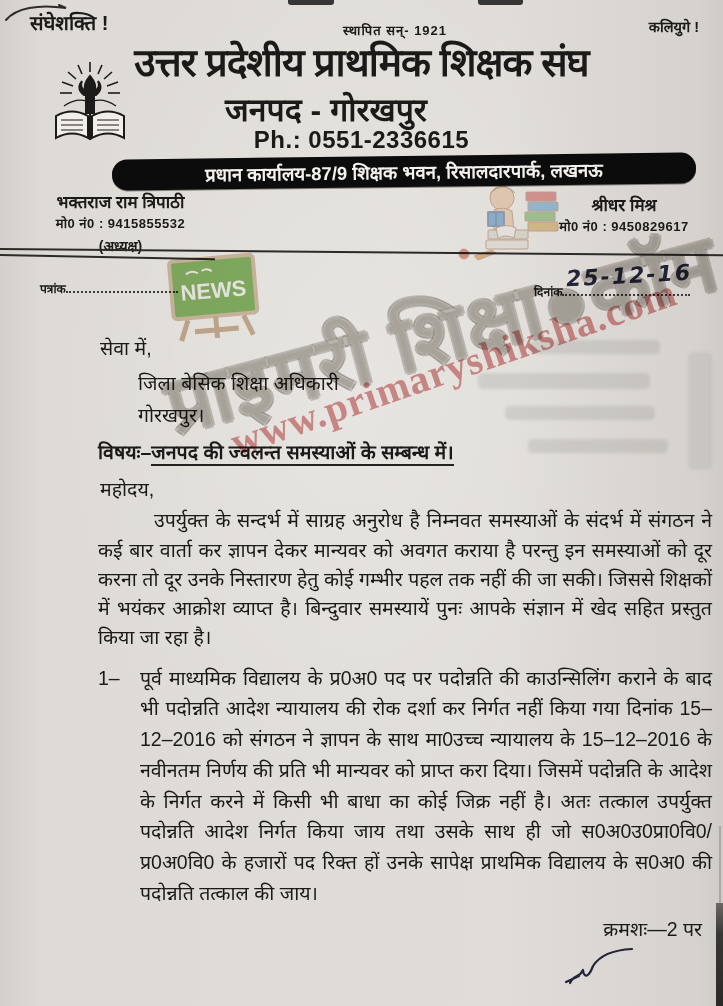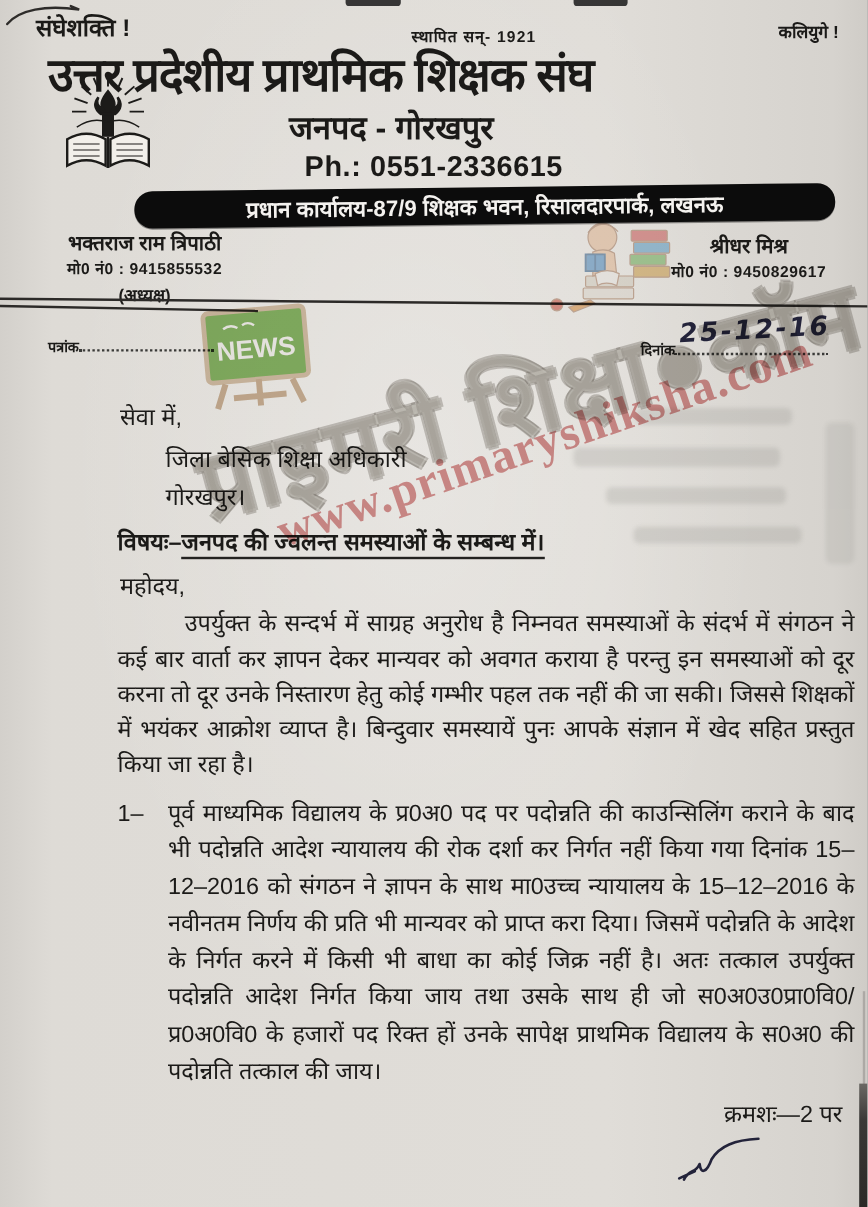--- a/index.html
+++ b/index.html
@@ -19,22 +19,22 @@
   .smudge-top{position:absolute;top:0;height:5px;background:#191919;border-radius:0 0 3px 3px;opacity:.85;z-index:6;}
   .edge-strip{position:absolute;right:0;top:903px;width:7px;height:103px;z-index:6;
     background:linear-gradient(180deg,#6b6864 0%,#3a3836 30%,#2b2927 100%);filter:blur(.4px);}
   .edge-line{position:absolute;right:2px;top:826px;width:2px;height:82px;background:#8f8c88;opacity:.55;z-index:6;}
 
   
   .swoosh{left:4px;top:2px;z-index:2;}
   .slogan-left{left:30px;top:9px;font-size:20px;font-weight:700;z-index:2;}
   .established{left:0;top:21px;width:790px;text-align:center;font-size:13px;font-weight:700;letter-spacing:1px;z-index:2;}
   .slogan-right{right:24px;top:16px;font-size:14.5px;font-weight:700;z-index:2;}
-  .org-name{left:0;top:34px;width:723px;font-size:39px;font-weight:700;letter-spacing:-1px;z-index:2;padding-left:40px;box-sizing:border-box;}
-  .district{left:0;top:87px;width:652px;text-align:center;font-size:27px;font-weight:700;z-index:2;}
+  .org-name{left:0;top:34px;width:723px;text-align:center;font-size:39px;font-weight:700;letter-spacing:-1px;z-index:2;box-sizing:border-box;}
+  .district{left:0;top:87px;width:652px;text-align:center;font-size:32px;font-weight:700;z-index:2;}
   .phone{left:0;top:126px;width:723px;text-align:center;font-size:24px;font-weight:700;letter-spacing:.5px;z-index:2;}
   .banner{left:112px;top:156px;width:584px;height:31px;background:#0c0c0c;border-radius:15px;
     transform:rotate(-.7deg);z-index:2;display:flex;align-items:center;justify-content:center;
     color:#f4f2ef;font-size:18.5px;font-weight:700;white-space:nowrap;box-shadow:0 1px 0 rgba(0,0,0,.4);}
   .logo{left:50px;top:60px;z-index:2;}
 
   
   .official{z-index:2;text-align:center;line-height:1.25;}
   .off-name{font-size:17px;font-weight:700;}
   .off-mobile{font-size:13px;font-weight:700;letter-spacing:.5px;margin-top:3px;}

